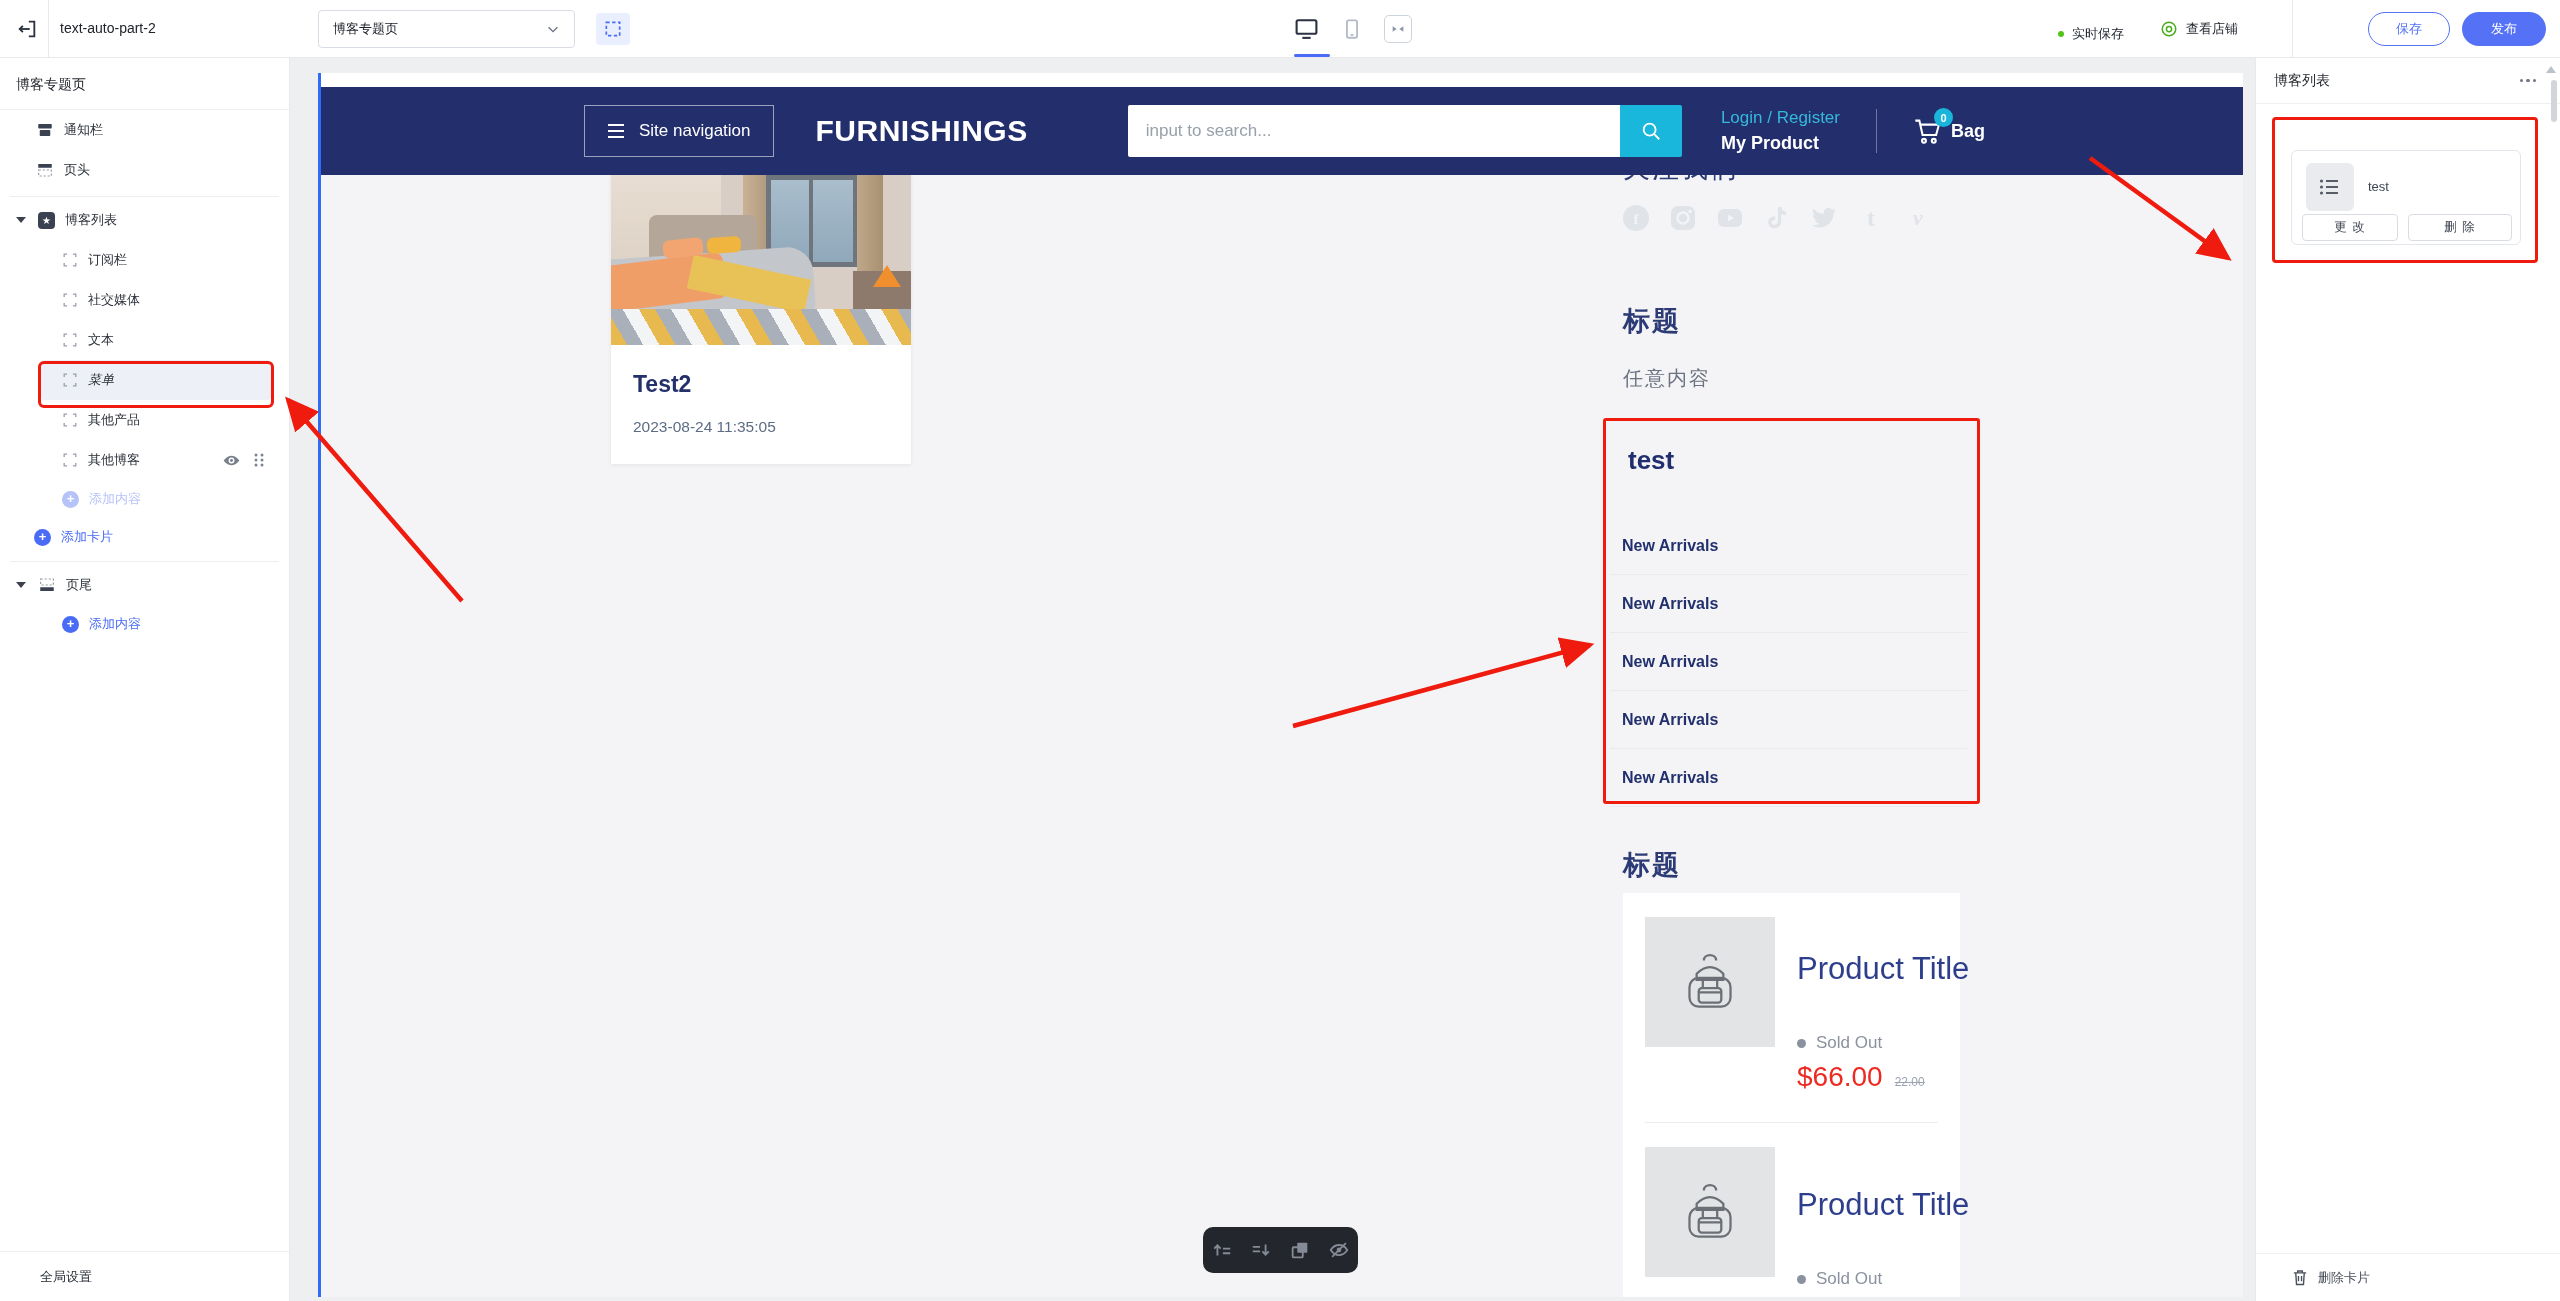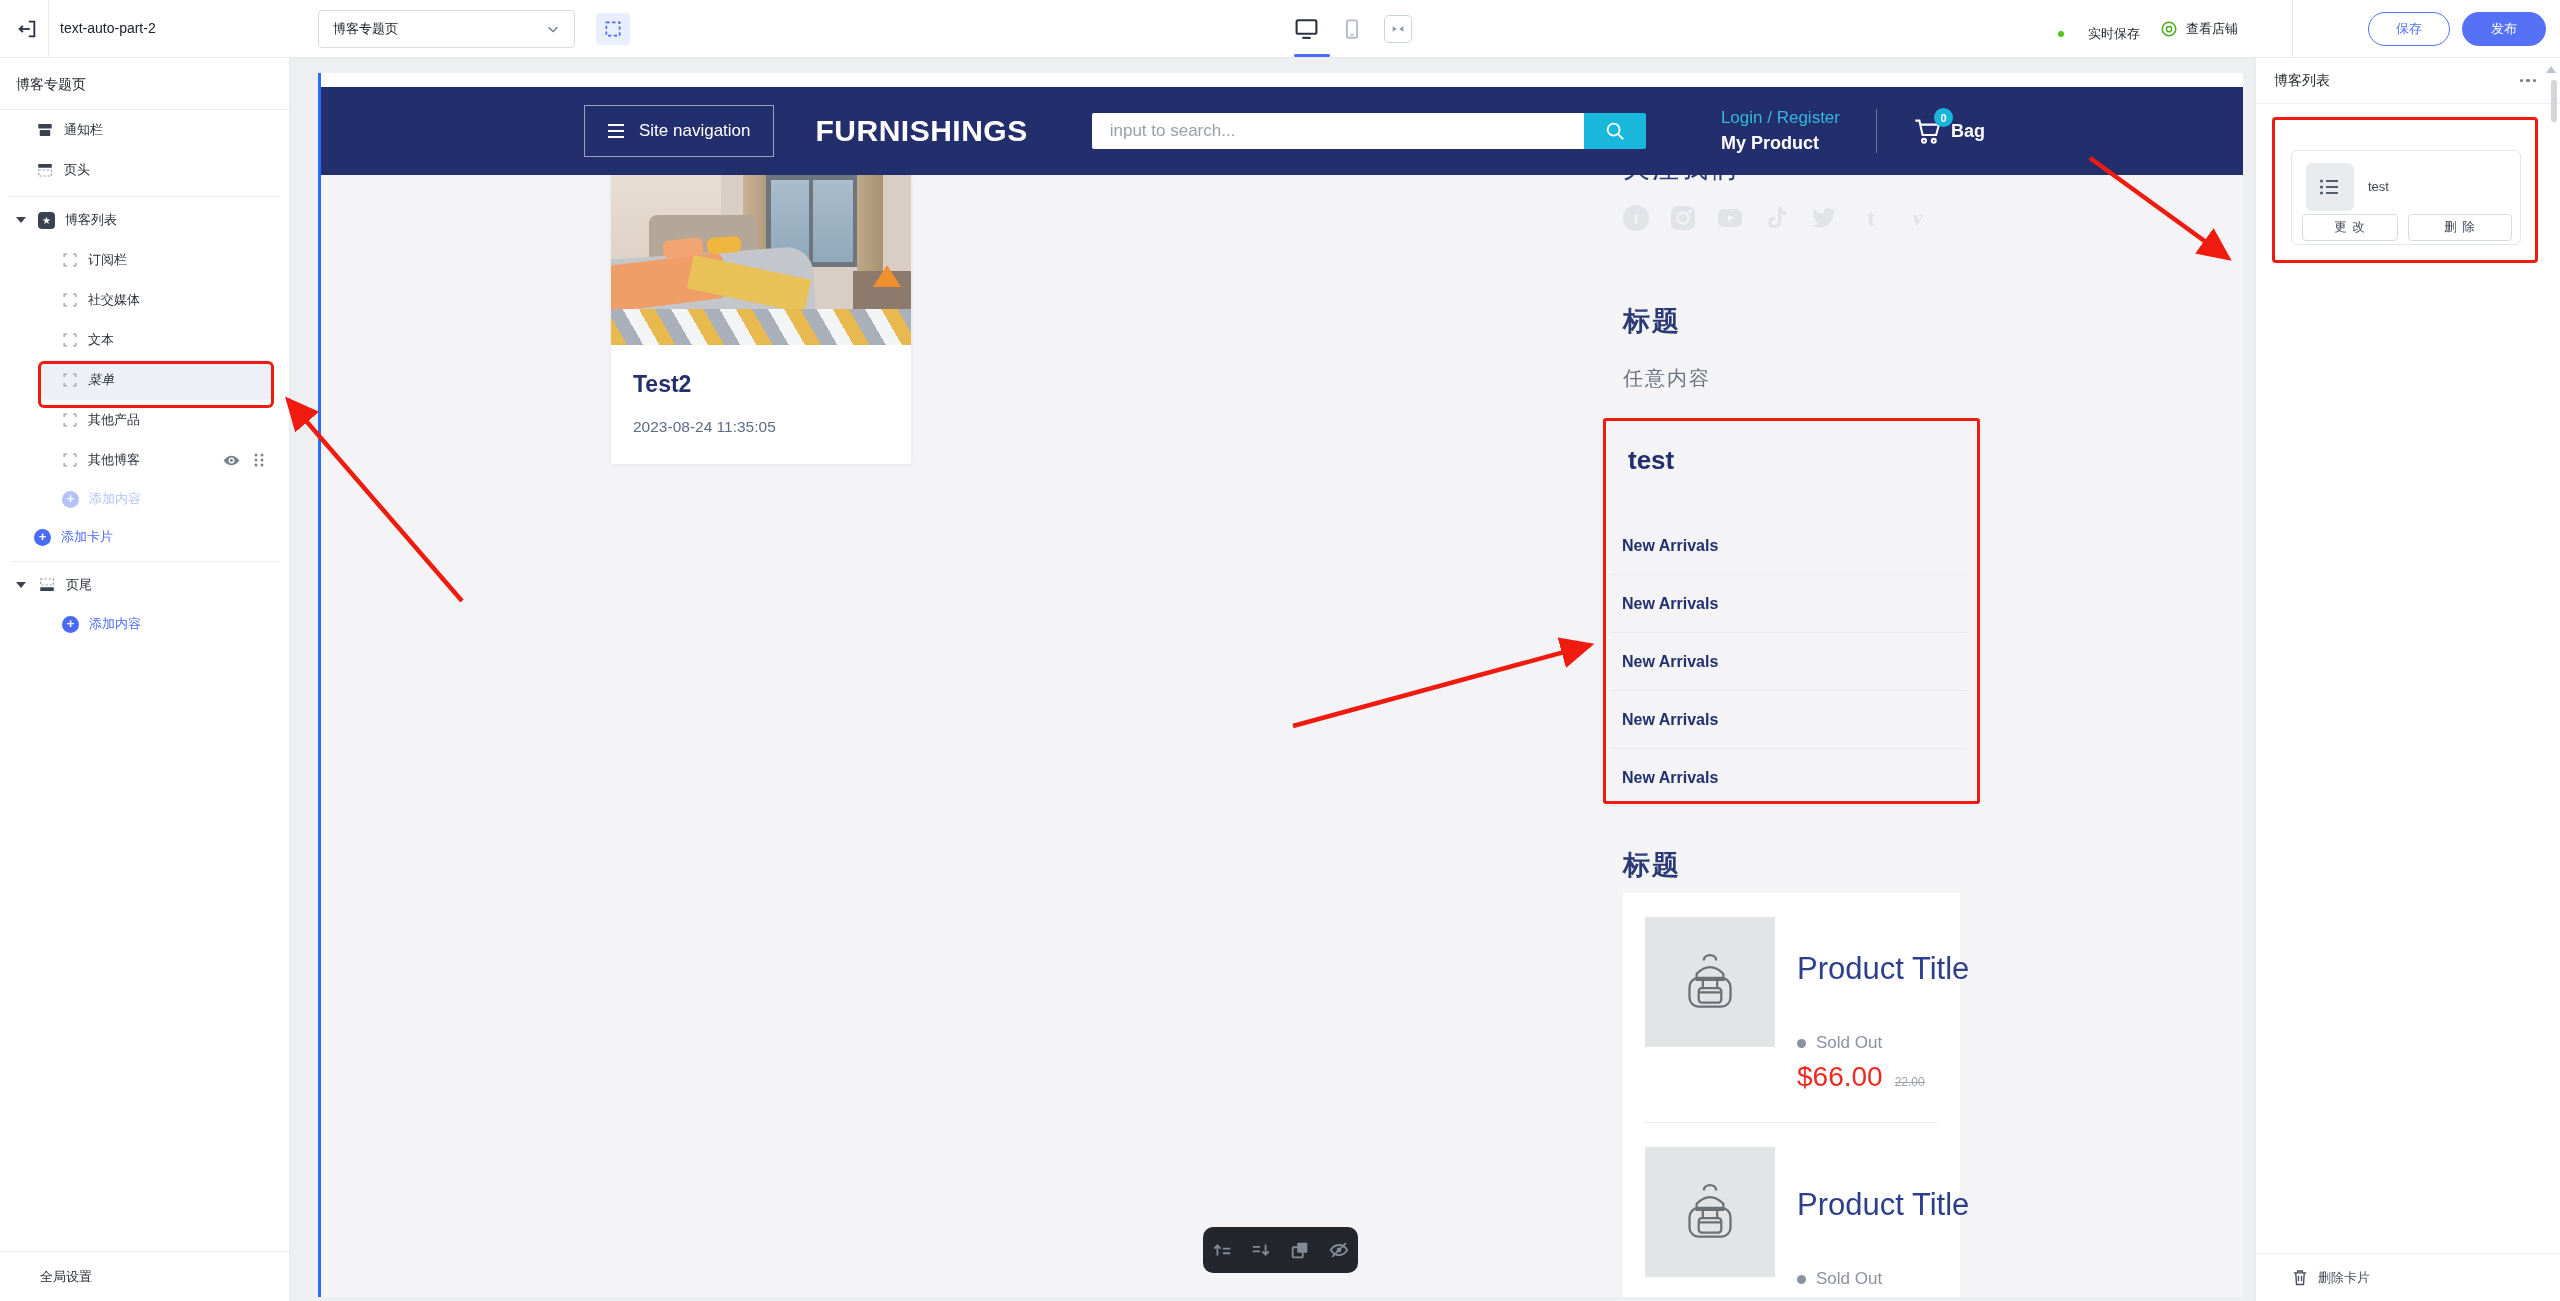--- a/index.html
+++ b/index.html
@@ -15,21 +15,21 @@
   .topbar{position:absolute;top:0;left:0;right:0;height:58px;background:#fff;border-bottom:1px solid #e7e9ec;z-index:30;}
   .tb-exit{position:absolute;left:12px;top:14px;width:30px;height:30px;display:flex;align-items:center;justify-content:center;cursor:pointer;}
   .tb-div{position:absolute;top:0;width:1px;height:57px;background:#e7e9ec;}
   .tb-title{position:absolute;left:60px;top:0;height:57px;line-height:57px;font-size:14px;color:#20242b;}
   .tb-select{position:absolute;left:318px;top:10px;width:257px;height:38px;border:1px solid #d8dce4;border-radius:4px;background:#fff;display:flex;align-items:center;padding:0 14px;font-size:13px;cursor:pointer;}
   .tb-select .chev{margin-left:auto;}
   .tb-marquee{position:absolute;left:596px;top:13px;width:34px;height:32px;background:#e9efff;border-radius:4px;display:flex;align-items:center;justify-content:center;cursor:pointer;}
   .tb-devices{position:absolute;left:1292px;top:0;height:57px;display:flex;align-items:center;gap:18px;}
   .dev-btn{width:28px;height:28px;display:flex;align-items:center;justify-content:center;cursor:pointer;}
   .dev-underline{position:absolute;left:1294px;top:54px;width:36px;height:3px;background:#4a6bf5;border-radius:2px;}
-  .tb-autosave{position:absolute;left:2058px;top:0;height:67px;display:flex;align-items:center;gap:24px;font-size:13px;color:#262b33;}
+  .tb-autosave{position:absolute;left:2058px;top:0;height:67px;display:flex;align-items:center;gap:8px;font-size:13px;color:#262b33;}
   .green-dot{width:6px;height:6px;border-radius:50%;background:#52c41a;}
   .tb-viewstore{position:absolute;left:2160px;top:0;height:57px;display:flex;align-items:center;gap:8px;font-size:13px;color:#262b33;cursor:pointer;}
   .btn-save{position:absolute;left:2368px;top:12px;width:82px;height:34px;border:1px solid #5572f6;color:#5572f6;background:#fff;border-radius:17px;font-size:13px;display:flex;align-items:center;justify-content:center;cursor:pointer;}
   .btn-publish{position:absolute;left:2462px;top:12px;width:84px;height:34px;background:#5572f6;color:#fff;border:none;border-radius:17px;font-size:13px;display:flex;align-items:center;justify-content:center;cursor:pointer;}
 
   
   .sidebar{position:absolute;top:58px;left:0;bottom:0;width:290px;background:#fff;border-right:1px solid #e7e9ec;z-index:20;}
   .sb-title{position:absolute;top:0;left:0;right:0;height:52px;line-height:52px;padding-left:16px;font-size:14px;color:#1f2329;border-bottom:1px solid #edeff2;}
   .sb-row{position:absolute;left:8px;right:8px;height:40px;display:flex;align-items:center;gap:10px;font-size:13px;color:#2a2f38;border-radius:4px;cursor:pointer;}
   .sb-row .lbl{white-space:nowrap;}
@@ -47,21 +47,21 @@
   .sb-global{position:absolute;bottom:0;left:0;right:0;height:50px;border-top:1px solid #eceef2;line-height:49px;padding-left:40px;font-size:13px;color:#2a2f38;cursor:pointer;background:#fff;}
   .star-sq{width:17px;height:17px;background:#3a4150;border-radius:4px;color:#fff;font-size:10px;line-height:17px;text-align:center;flex:none;}
 
   
   .canvas{position:absolute;left:290px;top:58px;right:305px;bottom:0;background:#edeff1;}
   .preview{position:absolute;left:28px;top:15px;width:1925px;height:1224px;background:#f4f4f6;border-left:3px solid #2e6bf6;overflow:hidden;}
   .p-topstrip{height:14px;background:#fff;}
   .pnav{position:relative;z-index:3;height:88px;background:#232e6d;display:flex;align-items:center;padding:0 258px 0 263px;}
   .nav-menu-btn{display:flex;align-items:center;gap:14px;border:1px solid rgba(255,255,255,.55);padding:15px 22px;color:#fff;font-size:17px;cursor:pointer;white-space:nowrap;}
   .nav-logo{font-size:30px;font-weight:bold;color:#fff;margin-left:42px;letter-spacing:.5px;cursor:pointer;}
-  .nav-search{margin-left:64px;display:flex;height:36px;}
+  .nav-search{margin-left:100px;display:flex;height:52px;}
   .nav-search input{width:492px;border:none;outline:none;padding:0 18px;font-size:17px;color:#333;border-radius:2px 0 0 2px;font-family:inherit;}
   .nav-search input::placeholder{color:#98a0aa;}
   .nav-search button{width:62px;background:#19b7dc;border:none;display:flex;align-items:center;justify-content:center;cursor:pointer;border-radius:0 2px 2px 0;}
   .nav-account{margin-left:auto;font-size:17px;line-height:1.5;white-space:nowrap;}
   .nav-login{color:#35b9da;cursor:pointer;}
   .nav-myaccount{color:#fff;font-weight:bold;font-size:18px;cursor:pointer;}
   .nav-vdiv{width:1px;height:44px;background:rgba(255,255,255,.35);margin:0 36px;}
   .nav-bag{display:flex;align-items:center;gap:8px;color:#fff;font-weight:bold;font-size:18px;cursor:pointer;}
   .bag-wrap{position:relative;}
   .bag-badge{position:absolute;top:-9px;right:-10px;width:19px;height:19px;border-radius:50%;background:#1ab5da;color:#fff;font-size:11px;font-weight:bold;display:flex;align-items:center;justify-content:center;}

